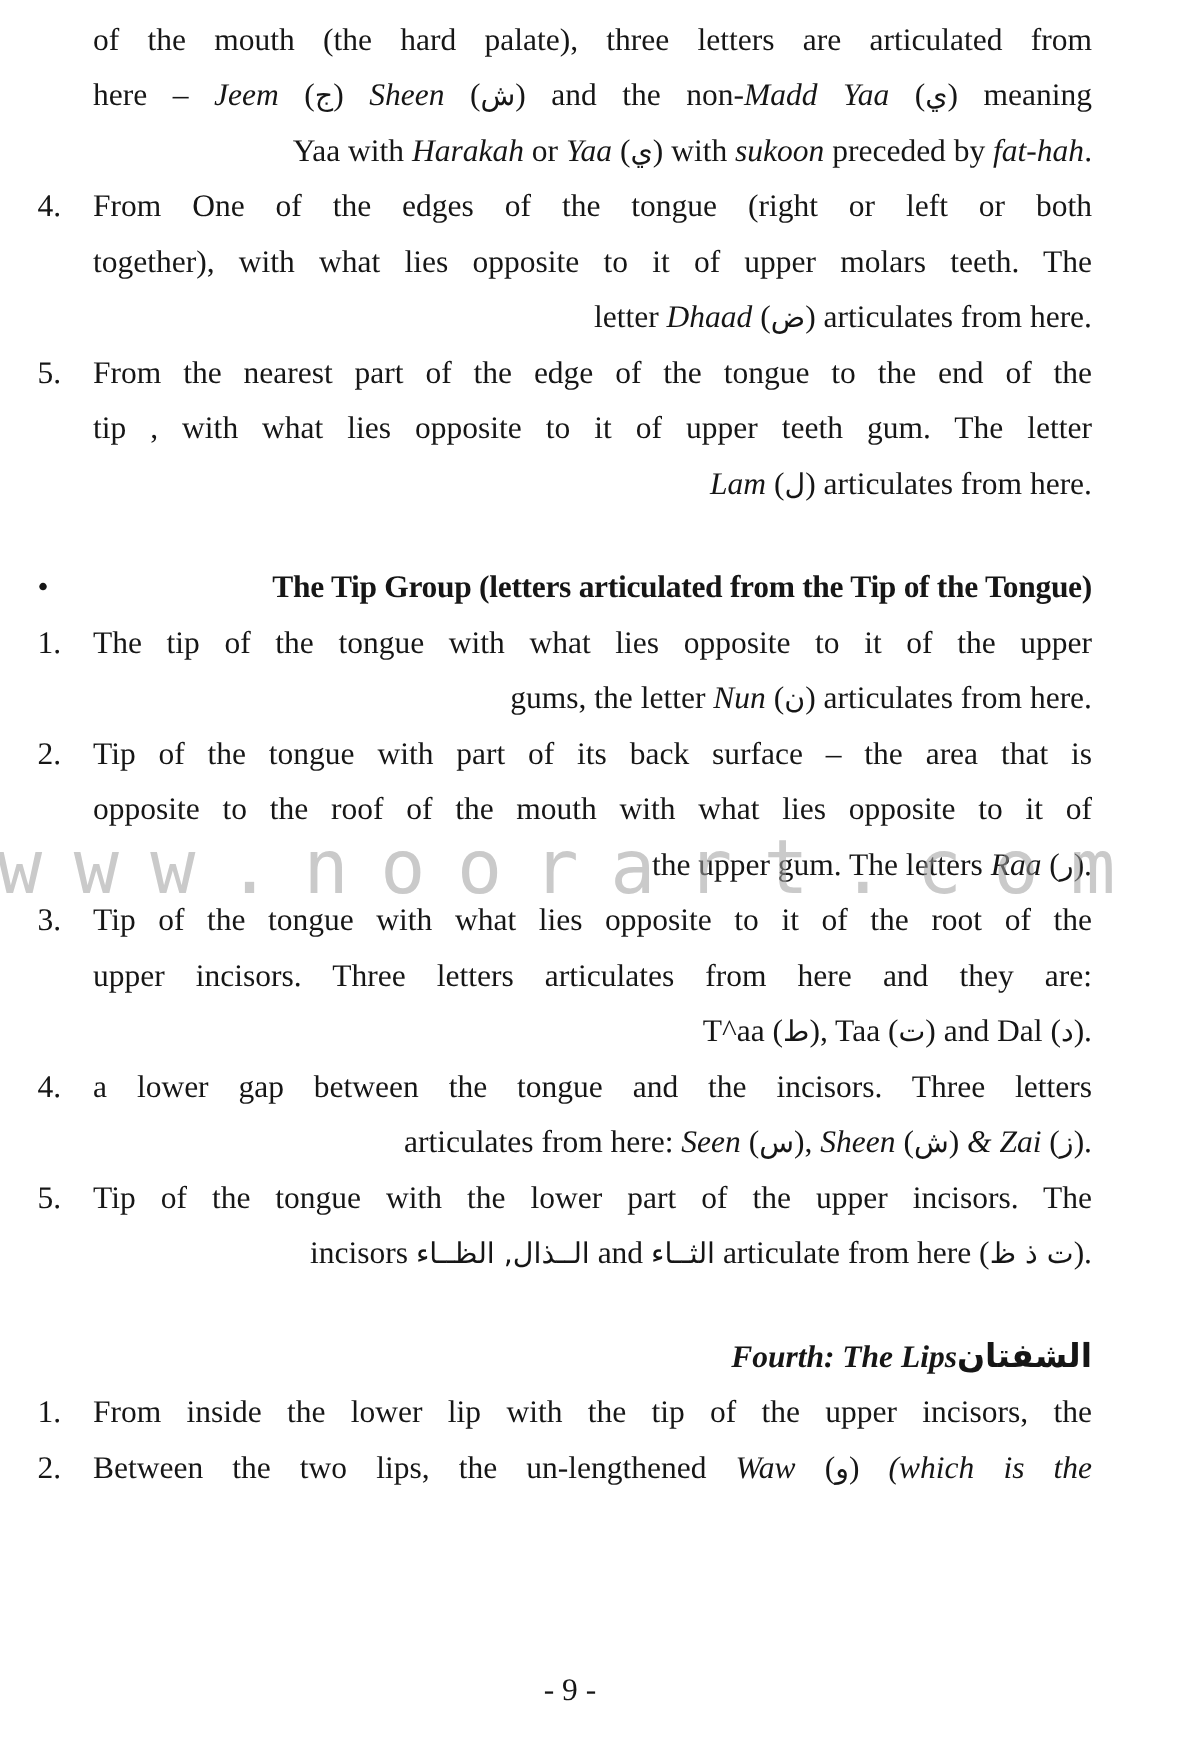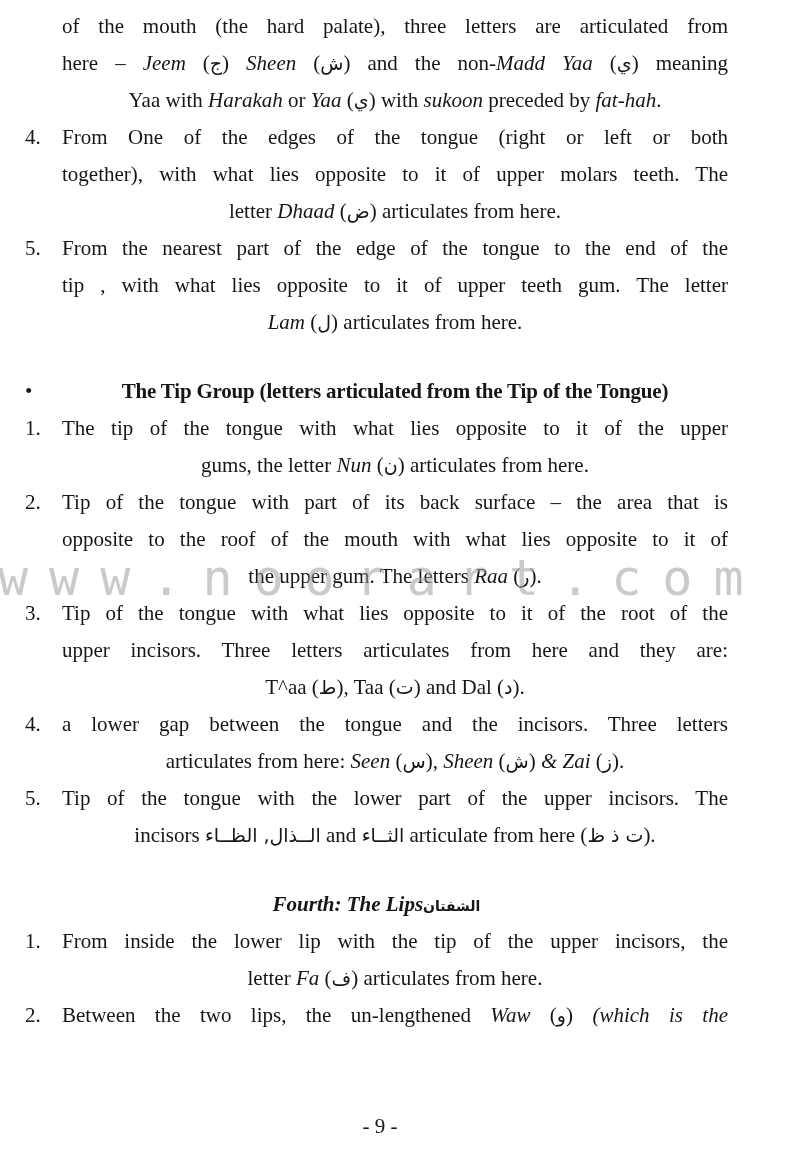--- a/index.html
+++ b/index.html
@@ -15,33 +15,33 @@
   #content{padding-top:8px;}
   .block{position:relative;margin-left:62px;margin-right:72px;}
   .block.hd{margin-left:25px;}
   .block.mt{margin-top:32px;}
   .num{
     position:absolute;left:-37px;top:0;
     line-height:37px;height:37px;
   }
   .line{
     line-height:37px;height:37px;
-    text-align:center;
+    text-align:right;
     white-space:normal;
   }
   .line.j{
     text-align:justify;
     text-align-last:justify;
     text-justify:inter-word;
   }
   .i{font-style:italic;}
   .b{font-weight:bold;letter-spacing:-0.2px;}
   .bi{font-weight:bold;font-style:italic;}
   .ar{font-family:"DejaVu Sans",sans-serif;font-size:19px;}
-  .arb{font-family:"DejaVu Sans",sans-serif;font-weight:bold;font-size:14px;}
+  .arb{font-family:"DejaVu Sans",sans-serif;font-weight:bold;font-size:22px;}
   .watermark{
     position:absolute;left:-2px;top:550px;
     width:810px;
     font-family:"DejaVu Sans Mono",monospace;
     font-size:50px;line-height:56px;
     letter-spacing:21px;
     color:#9f9f9f;opacity:0.55;
     white-space:nowrap;
     z-index:5;
     pointer-events:none;
@@ -104,21 +104,20 @@
         <span class="num">5.</span>
         <div class="line j"><span>Tip of the tongue with the lower part of the upper incisors. The</span></div>
         <div class="line"><span>incisors </span><span class="ar">الــذال, الظــاء</span><span> and </span><span class="ar">الثــاء</span><span> articulate from here (</span><span class="ar">ت ذ ظ</span><span>).</span></div>
       </div>
       <div class="block hd mt">
         <div class="line"><span class="bi">Fourth: The Lips</span><span class="arb">الشفتان</span></div>
       </div>
       <div class="block">
         <span class="num">1.</span>
         <div class="line j"><span>From inside the lower lip with the tip of the upper incisors, the</span></div>
-        <div class="line"><span>letter </span><span class="i">Fa</span><span> (</span><span class="ar">ف</span><span>) articulates from here.</span></div>
       </div>
       <div class="block">
         <span class="num">2.</span>
         <div class="line j"><span>Between the two lips, the un-lengthened </span><span class="i">Waw</span><span> (</span><span class="ar">و</span><span>) </span><span class="i">(which is the</span></div>
       </div>
     </div>
   <div class="watermark">www.noorart.com</div>
   <div class="pageno">- 9 -</div>
 </div>
 

